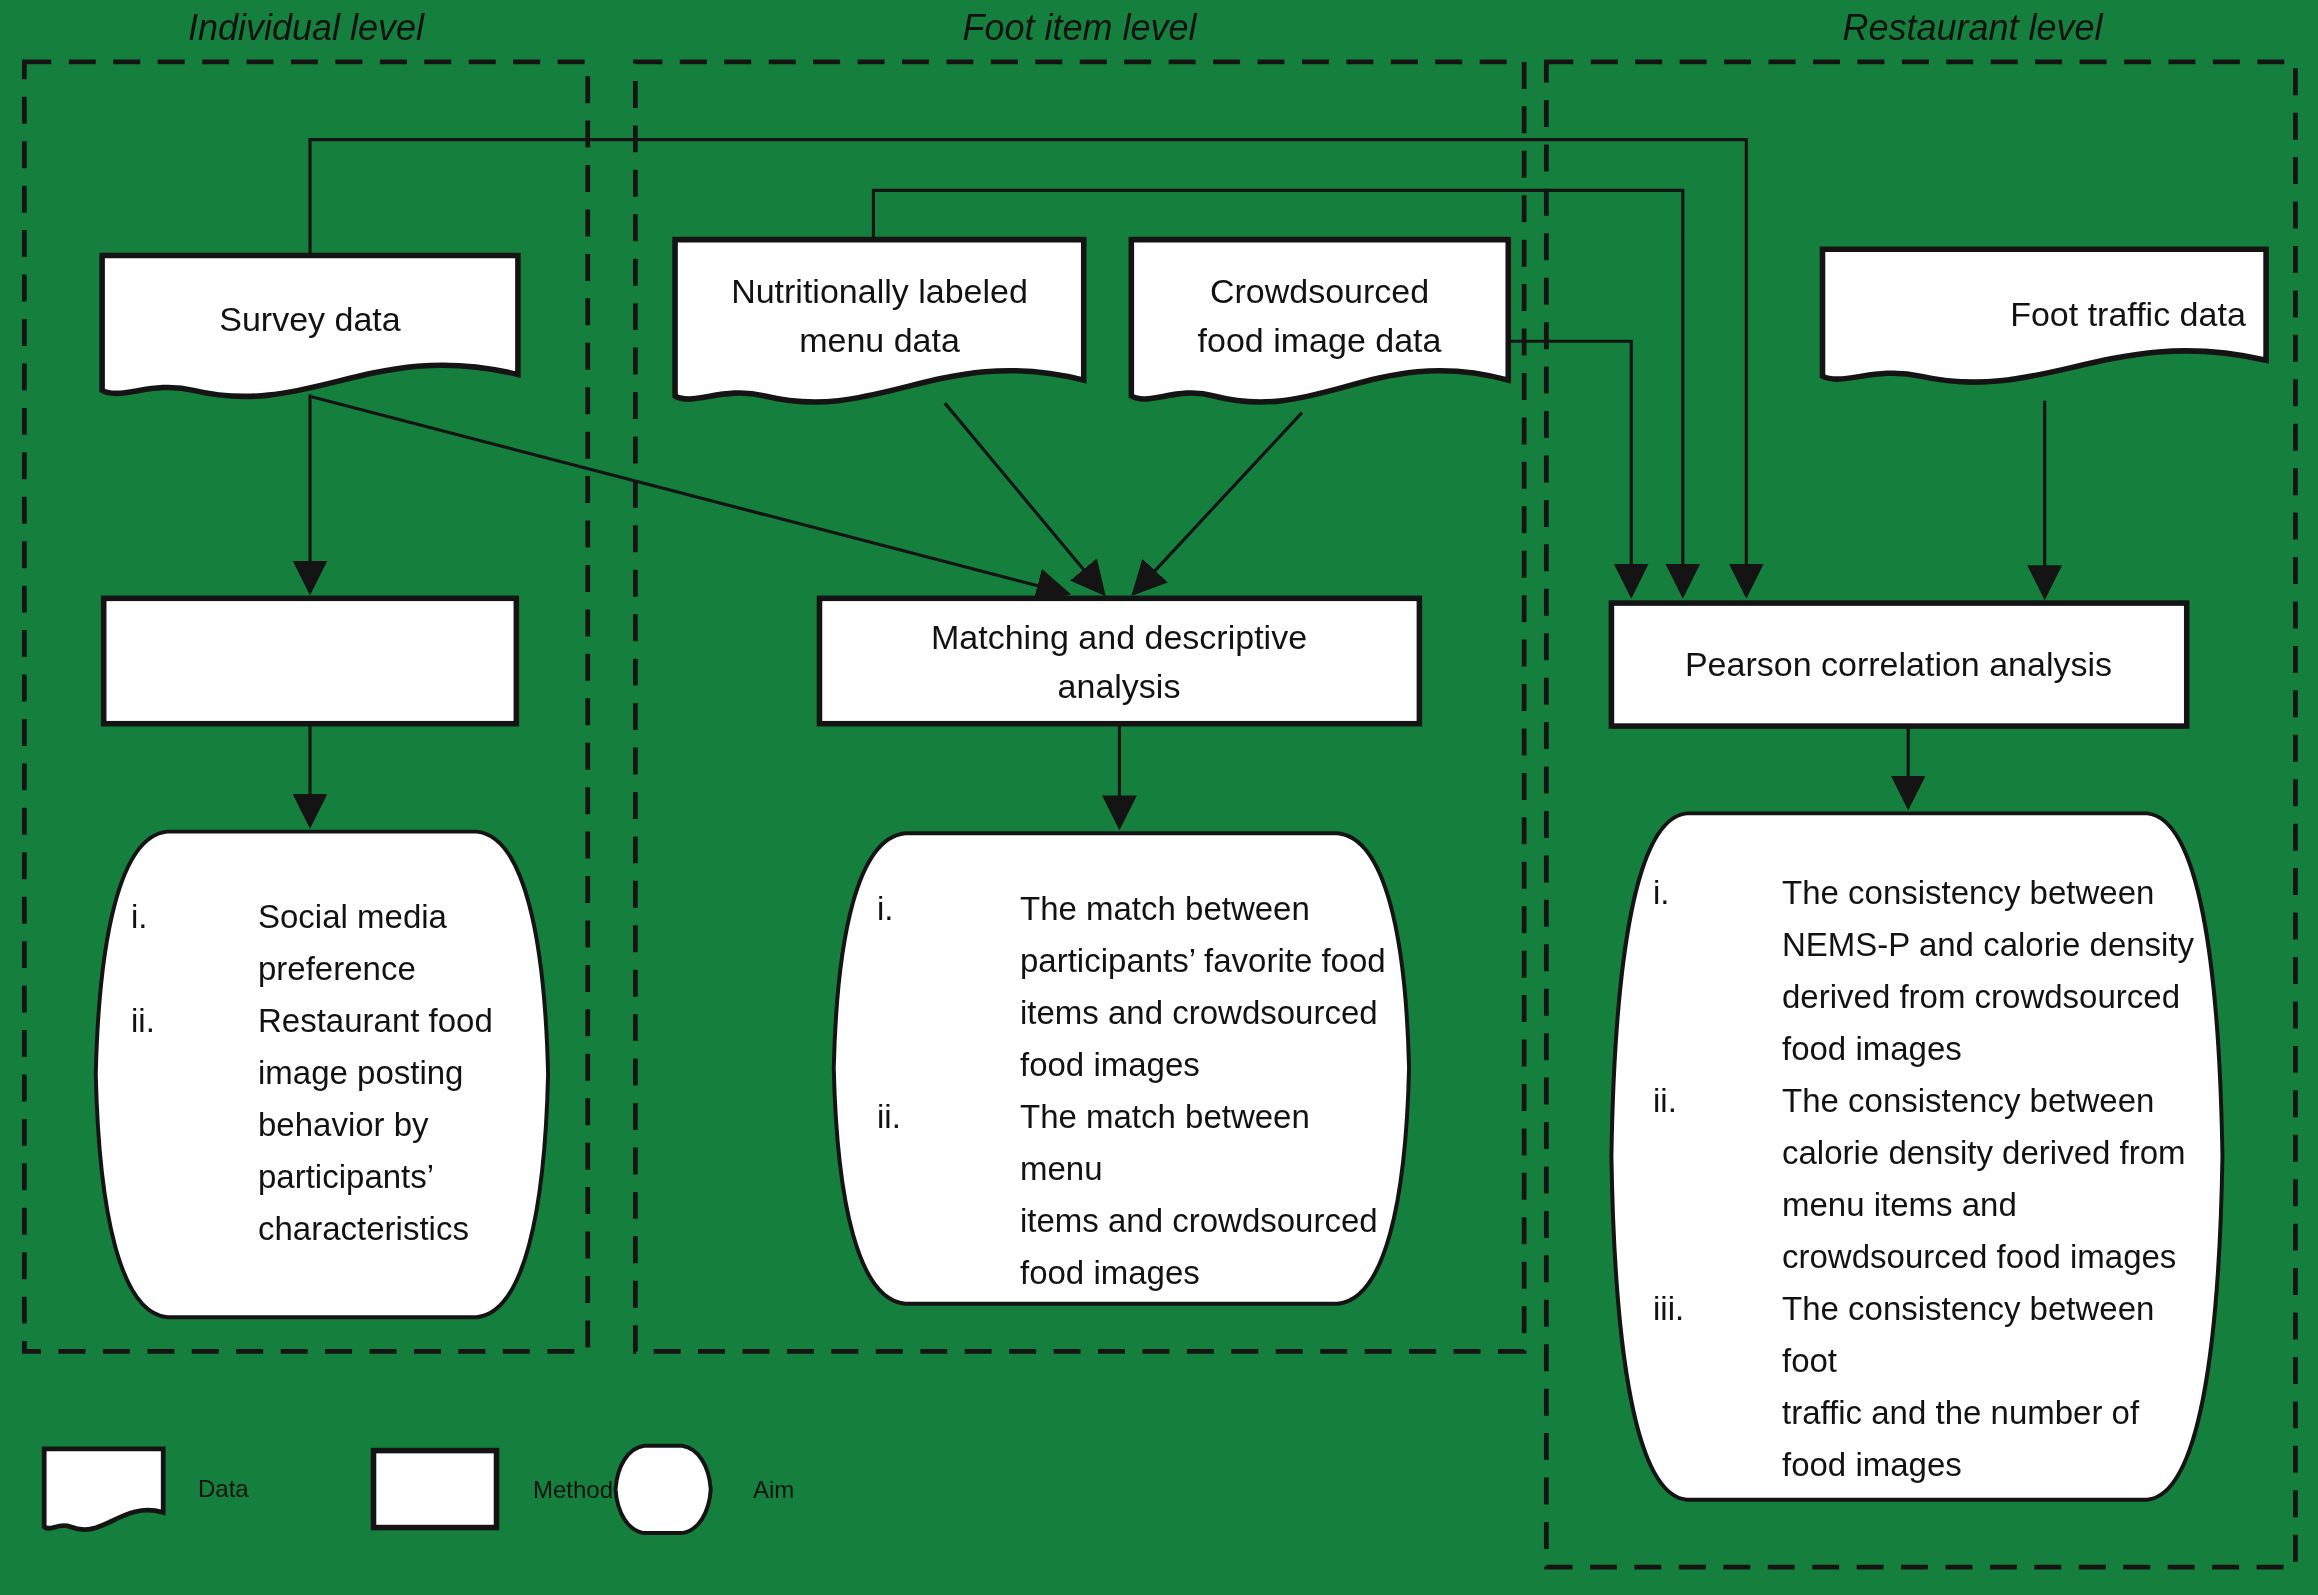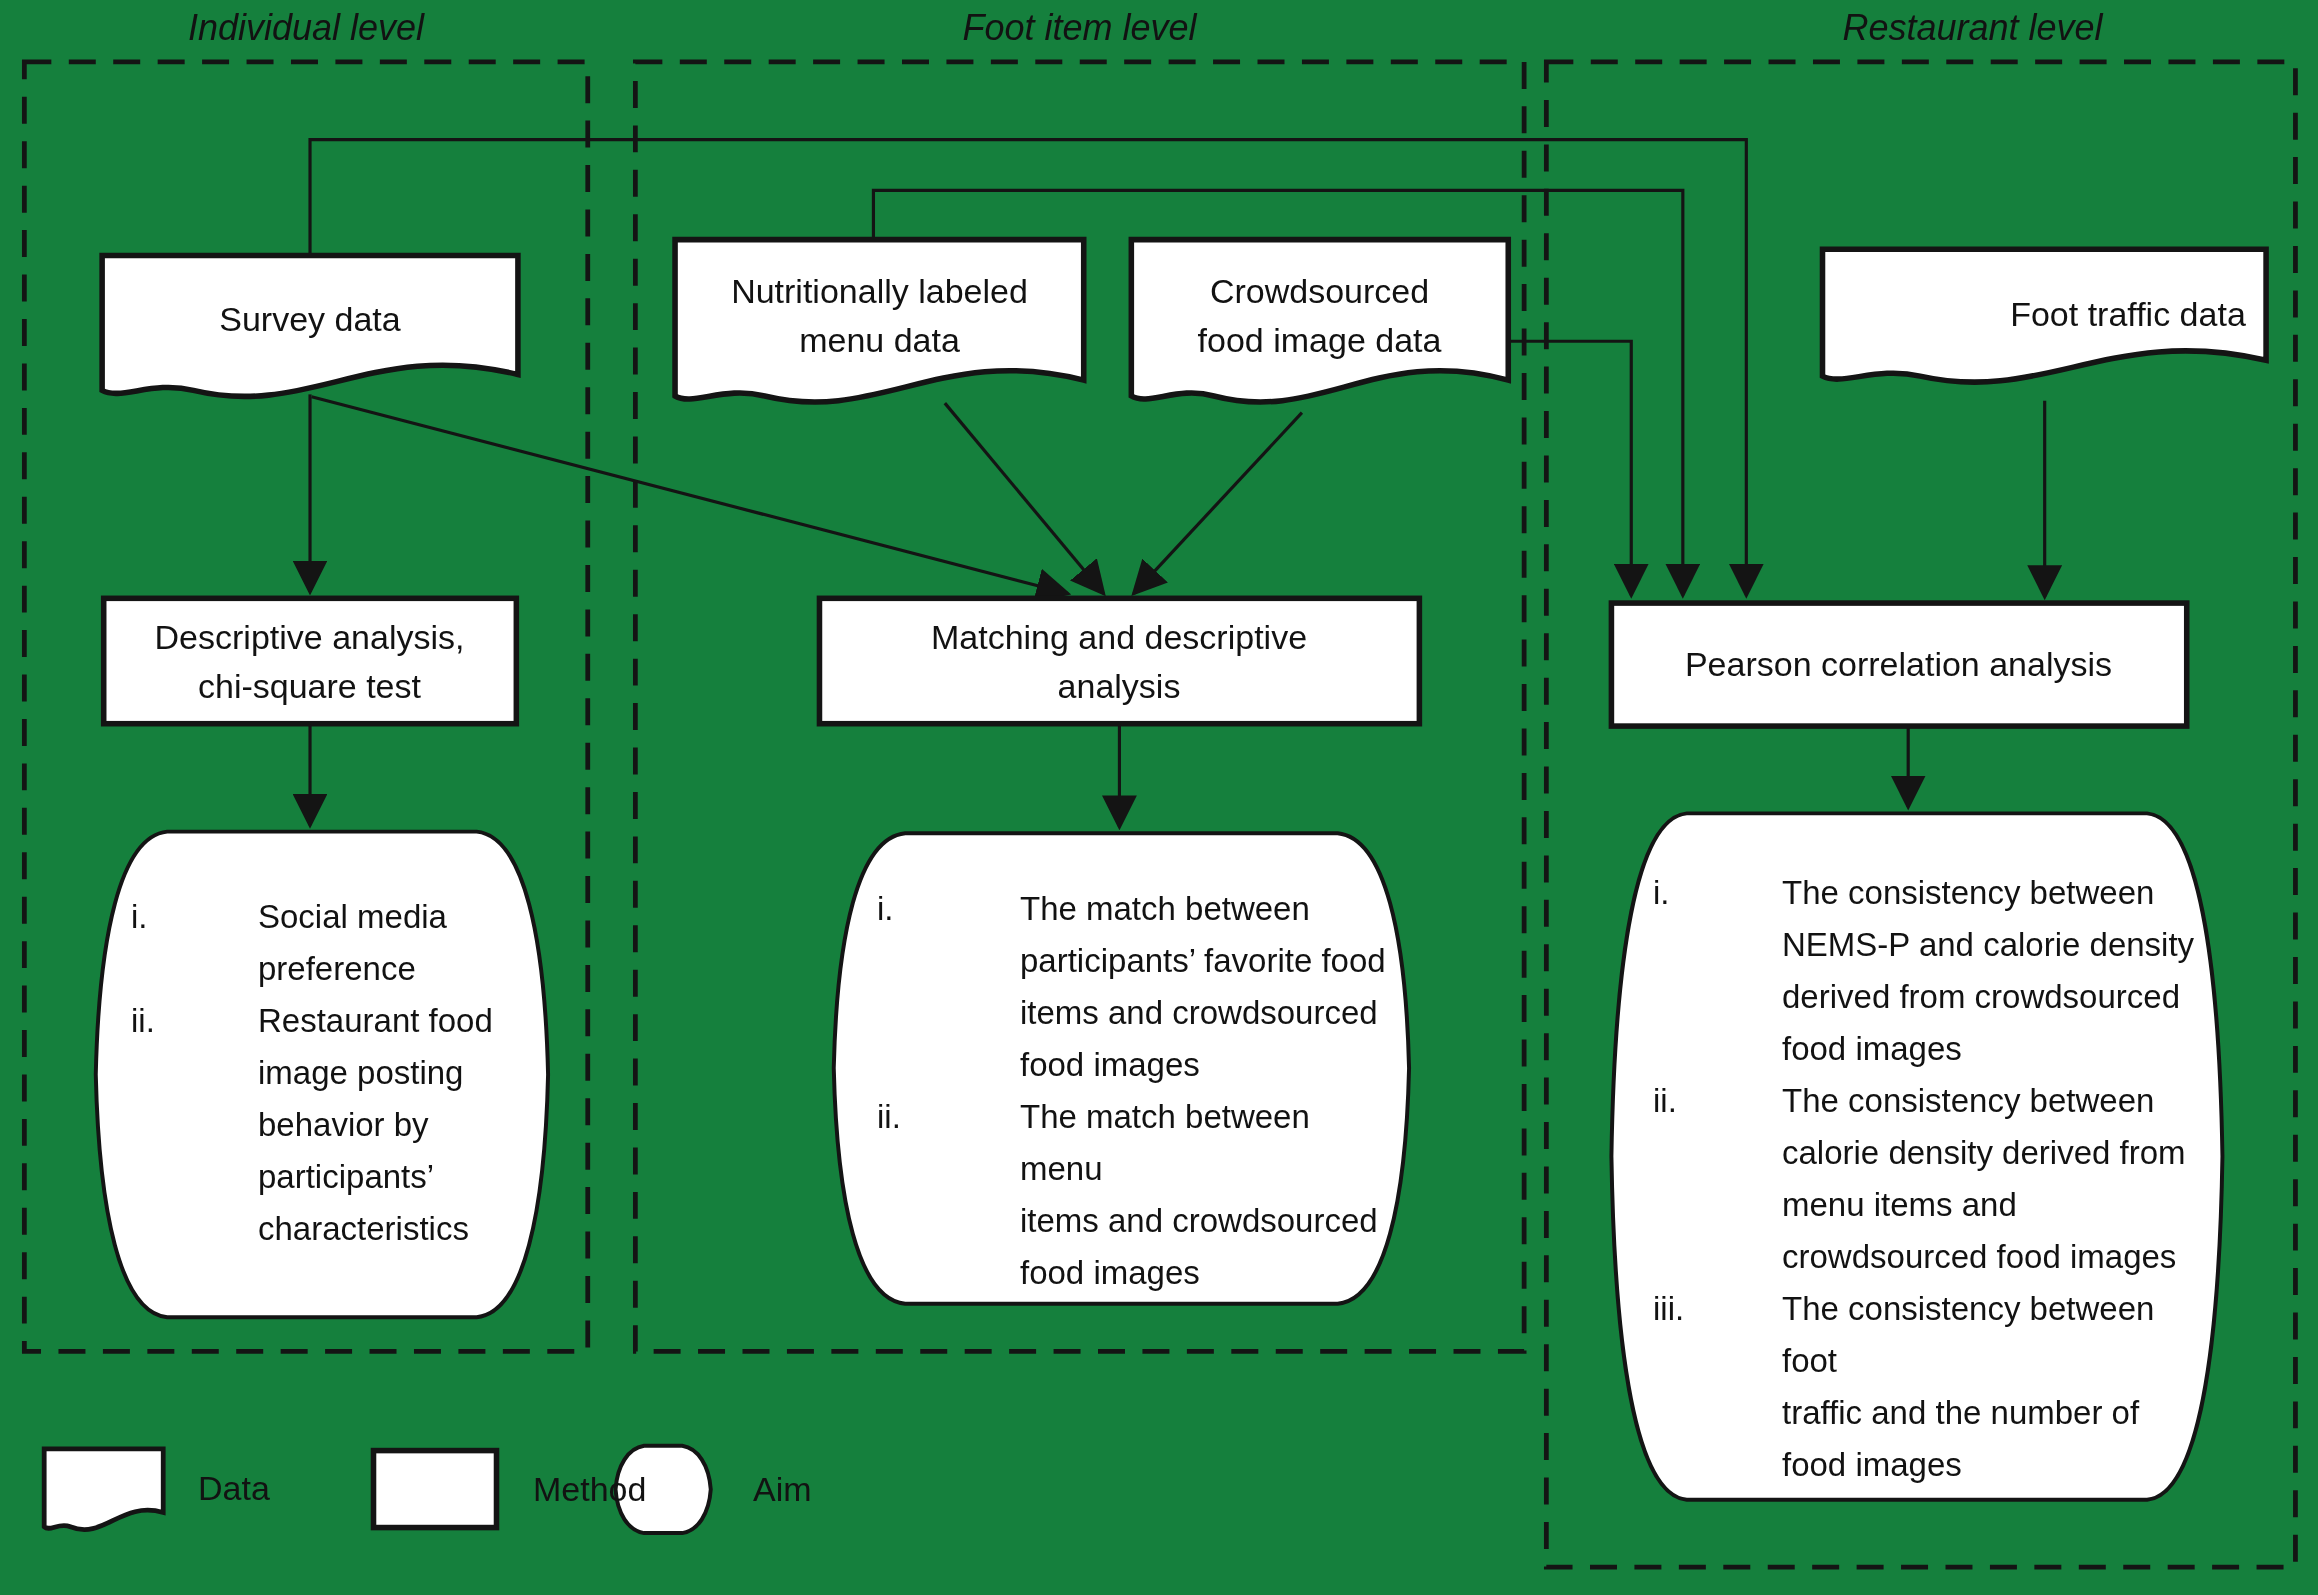--- a/index.html
+++ b/index.html
@@ -39,21 +39,21 @@
     font-size: 33px;
     line-height: 52px;
     color: #121212;
   }
   .aimlist .mk { grid-column: 1; }
   .aimlist .tx { grid-column: 2; white-space: pre-line; }
   .legendlbl {
     position: absolute;
     display: flex;
     align-items: center;
-    font-size: 34px;
+    font-size: 24px;
     color: #121212;
   }
 </style>
 </head>
 <body>
 
 <div id="canvas">
 
   <svg id="shapes" width="2319" height="1595" viewBox="0 0 2921 2010">
     <defs>
@@ -100,22 +100,20 @@
   <div class="coltitle" style="left:635px; top:6.4px; width:889px;">Foot item level</div>
   <div class="coltitle" style="left:1598px; top:6.4px; width:749px;">Restaurant level</div>
 
   <div class="lbl" style="left:102px; top:256px; width:416px; height:127px;">Survey data</div>
   <div class="lbl" style="left:675px; top:240px; width:409px; height:151px;">Nutritionally labeled
 menu data</div>
   <div class="lbl" style="left:1131px; top:240px; width:377px; height:151px;">Crowdsourced
 food image data</div>
   <div class="lbl" style="left:1906px; top:249px; width:444px; height:131px;">Foot traffic data</div>
 
-  <div class="lbl" style="left:103px; top:599px; width:413px; height:125px;">Descriptive analysis,
-chi-square test</div>
   <div class="lbl" style="left:819px; top:599px; width:600px; height:125px;">Matching and descriptive
 analysis</div>
   <div class="lbl" style="left:1611px; top:603px; width:575px; height:123px;">Pearson correlation analysis</div>
 
   <div class="aimlist" style="left:131px; top:891px; width:397px; grid-template-columns:127px 1fr;">
     <div class="mk">i.</div>
     <div class="tx">Social media
 preference</div>
     <div class="mk">ii.</div>
     <div class="tx">Restaurant food

